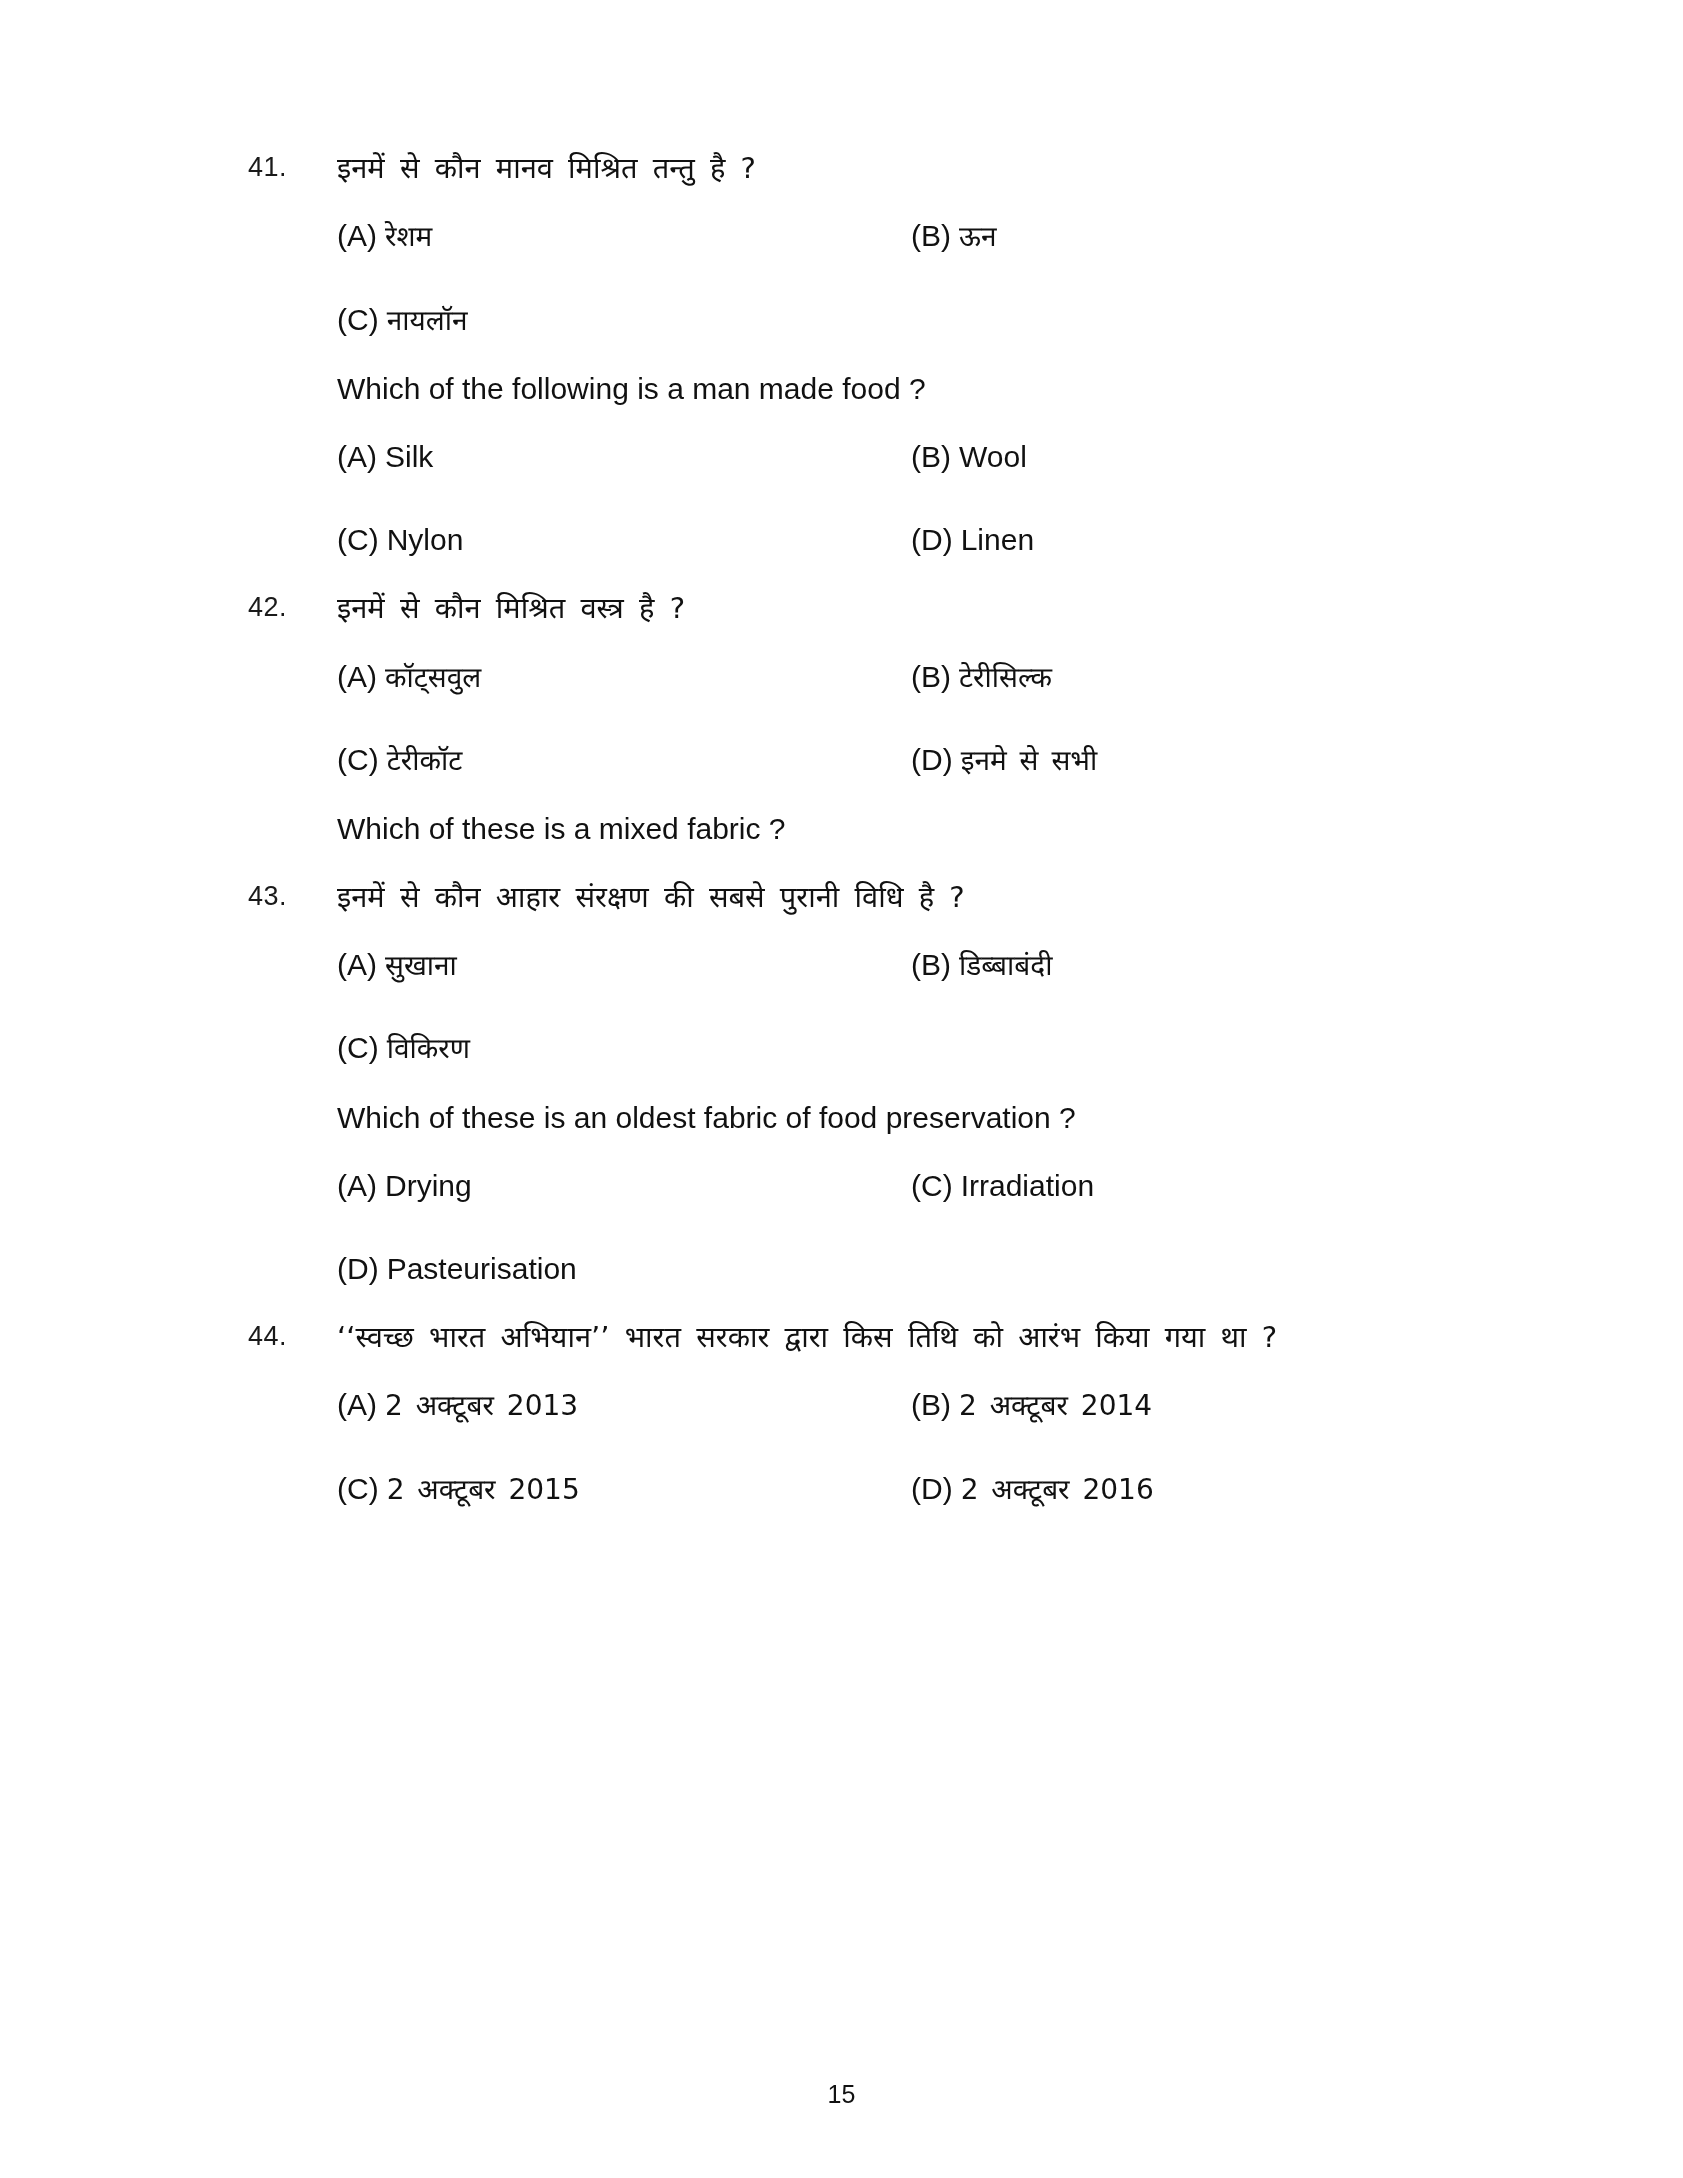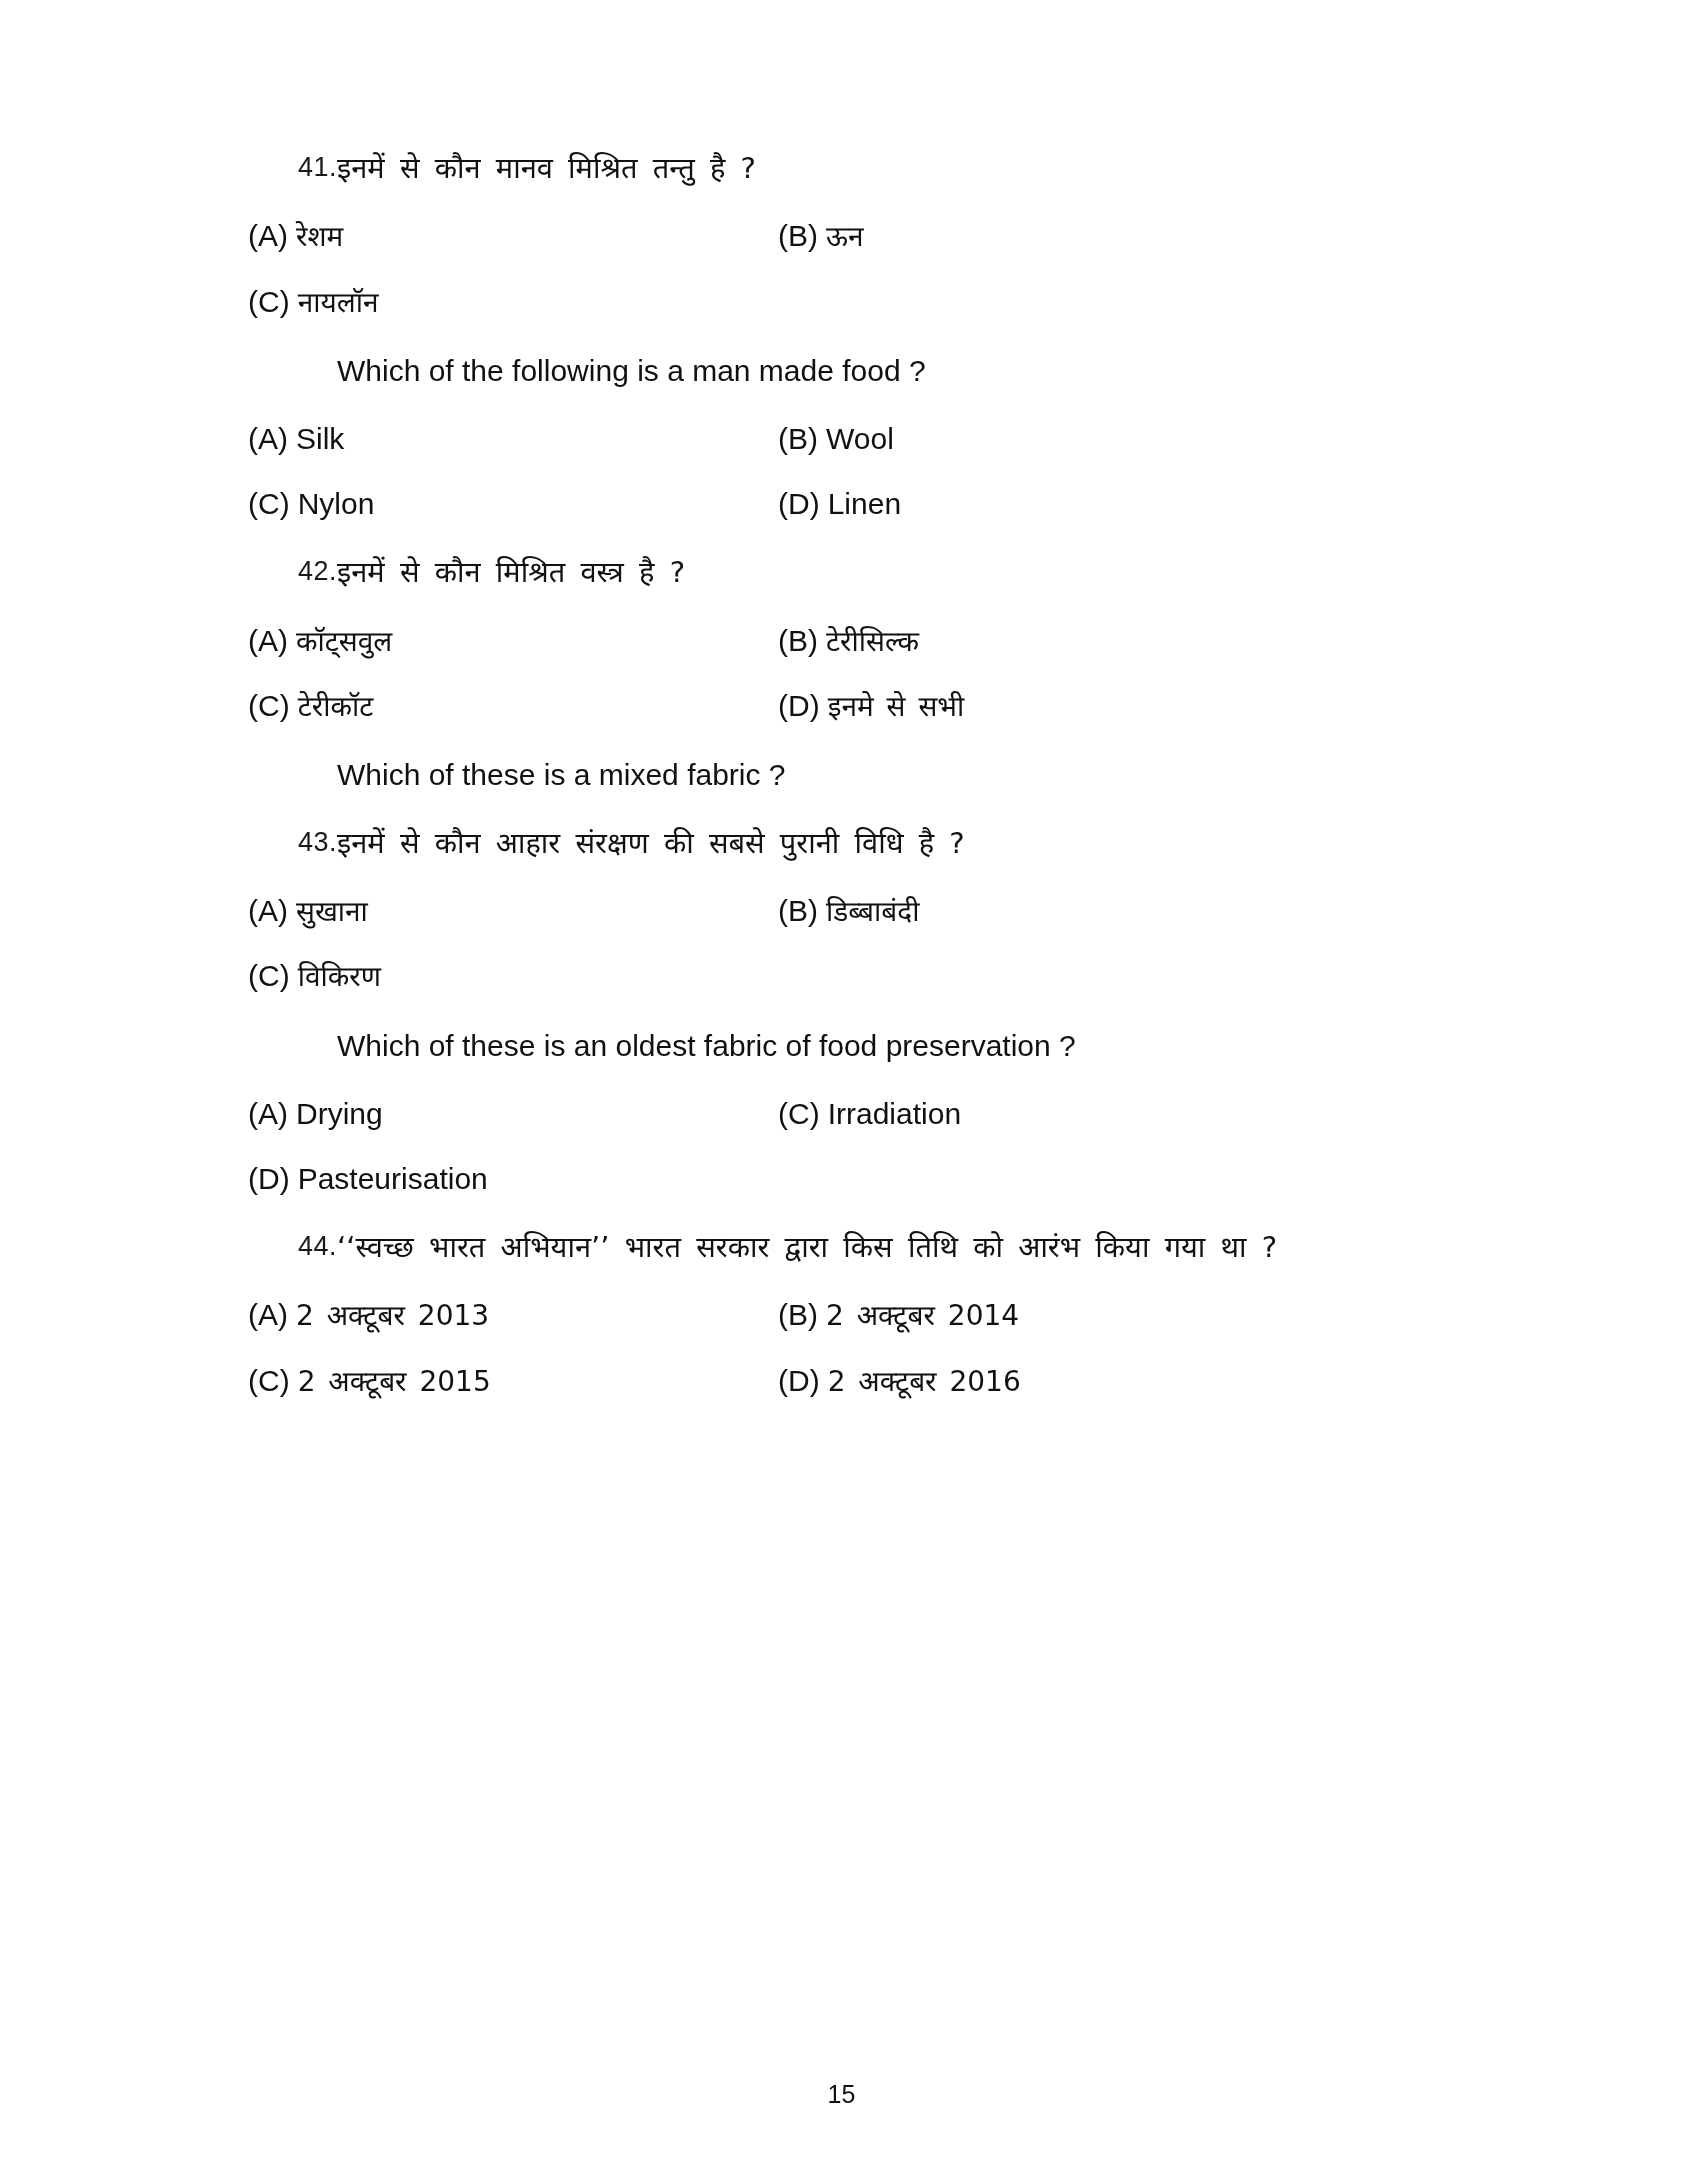--- a/index.html
+++ b/index.html
@@ -35,42 +35,43 @@
     align-items: flex-start;
     margin-bottom: 28px;
   }
   .q-number {
     width: 89px;
     flex: 0 0 89px;
     font-size: 27px;
     line-height: 1.35;
     letter-spacing: 0.5px;
     color: #1a1a1a;
-    text-align: right;
   }
   .q-stem {
     flex: 1 1 auto;
     font-size: 30px;
     line-height: 1.35;
     color: #111;
     word-spacing: 4px;
   }
   .q-stem.hindi {
     font-family: "DejaVu Sans", "Liberation Sans", sans-serif;
     font-size: 29px;
     word-spacing: 6px;
   }
 
   
   .options {
+    margin-left: 89px;
     display: grid;
     grid-template-columns: 530px 1fr;
     row-gap: 26px;
     column-gap: 0;
     margin-bottom: 30px;
+    gap: 44px;
   }
   .option {
     font-size: 30px;
     line-height: 1.3;
     color: #111;
     white-space: nowrap;
   }
   .option .lbl {
     font-family: "Liberation Sans", sans-serif;
     letter-spacing: 0px;

